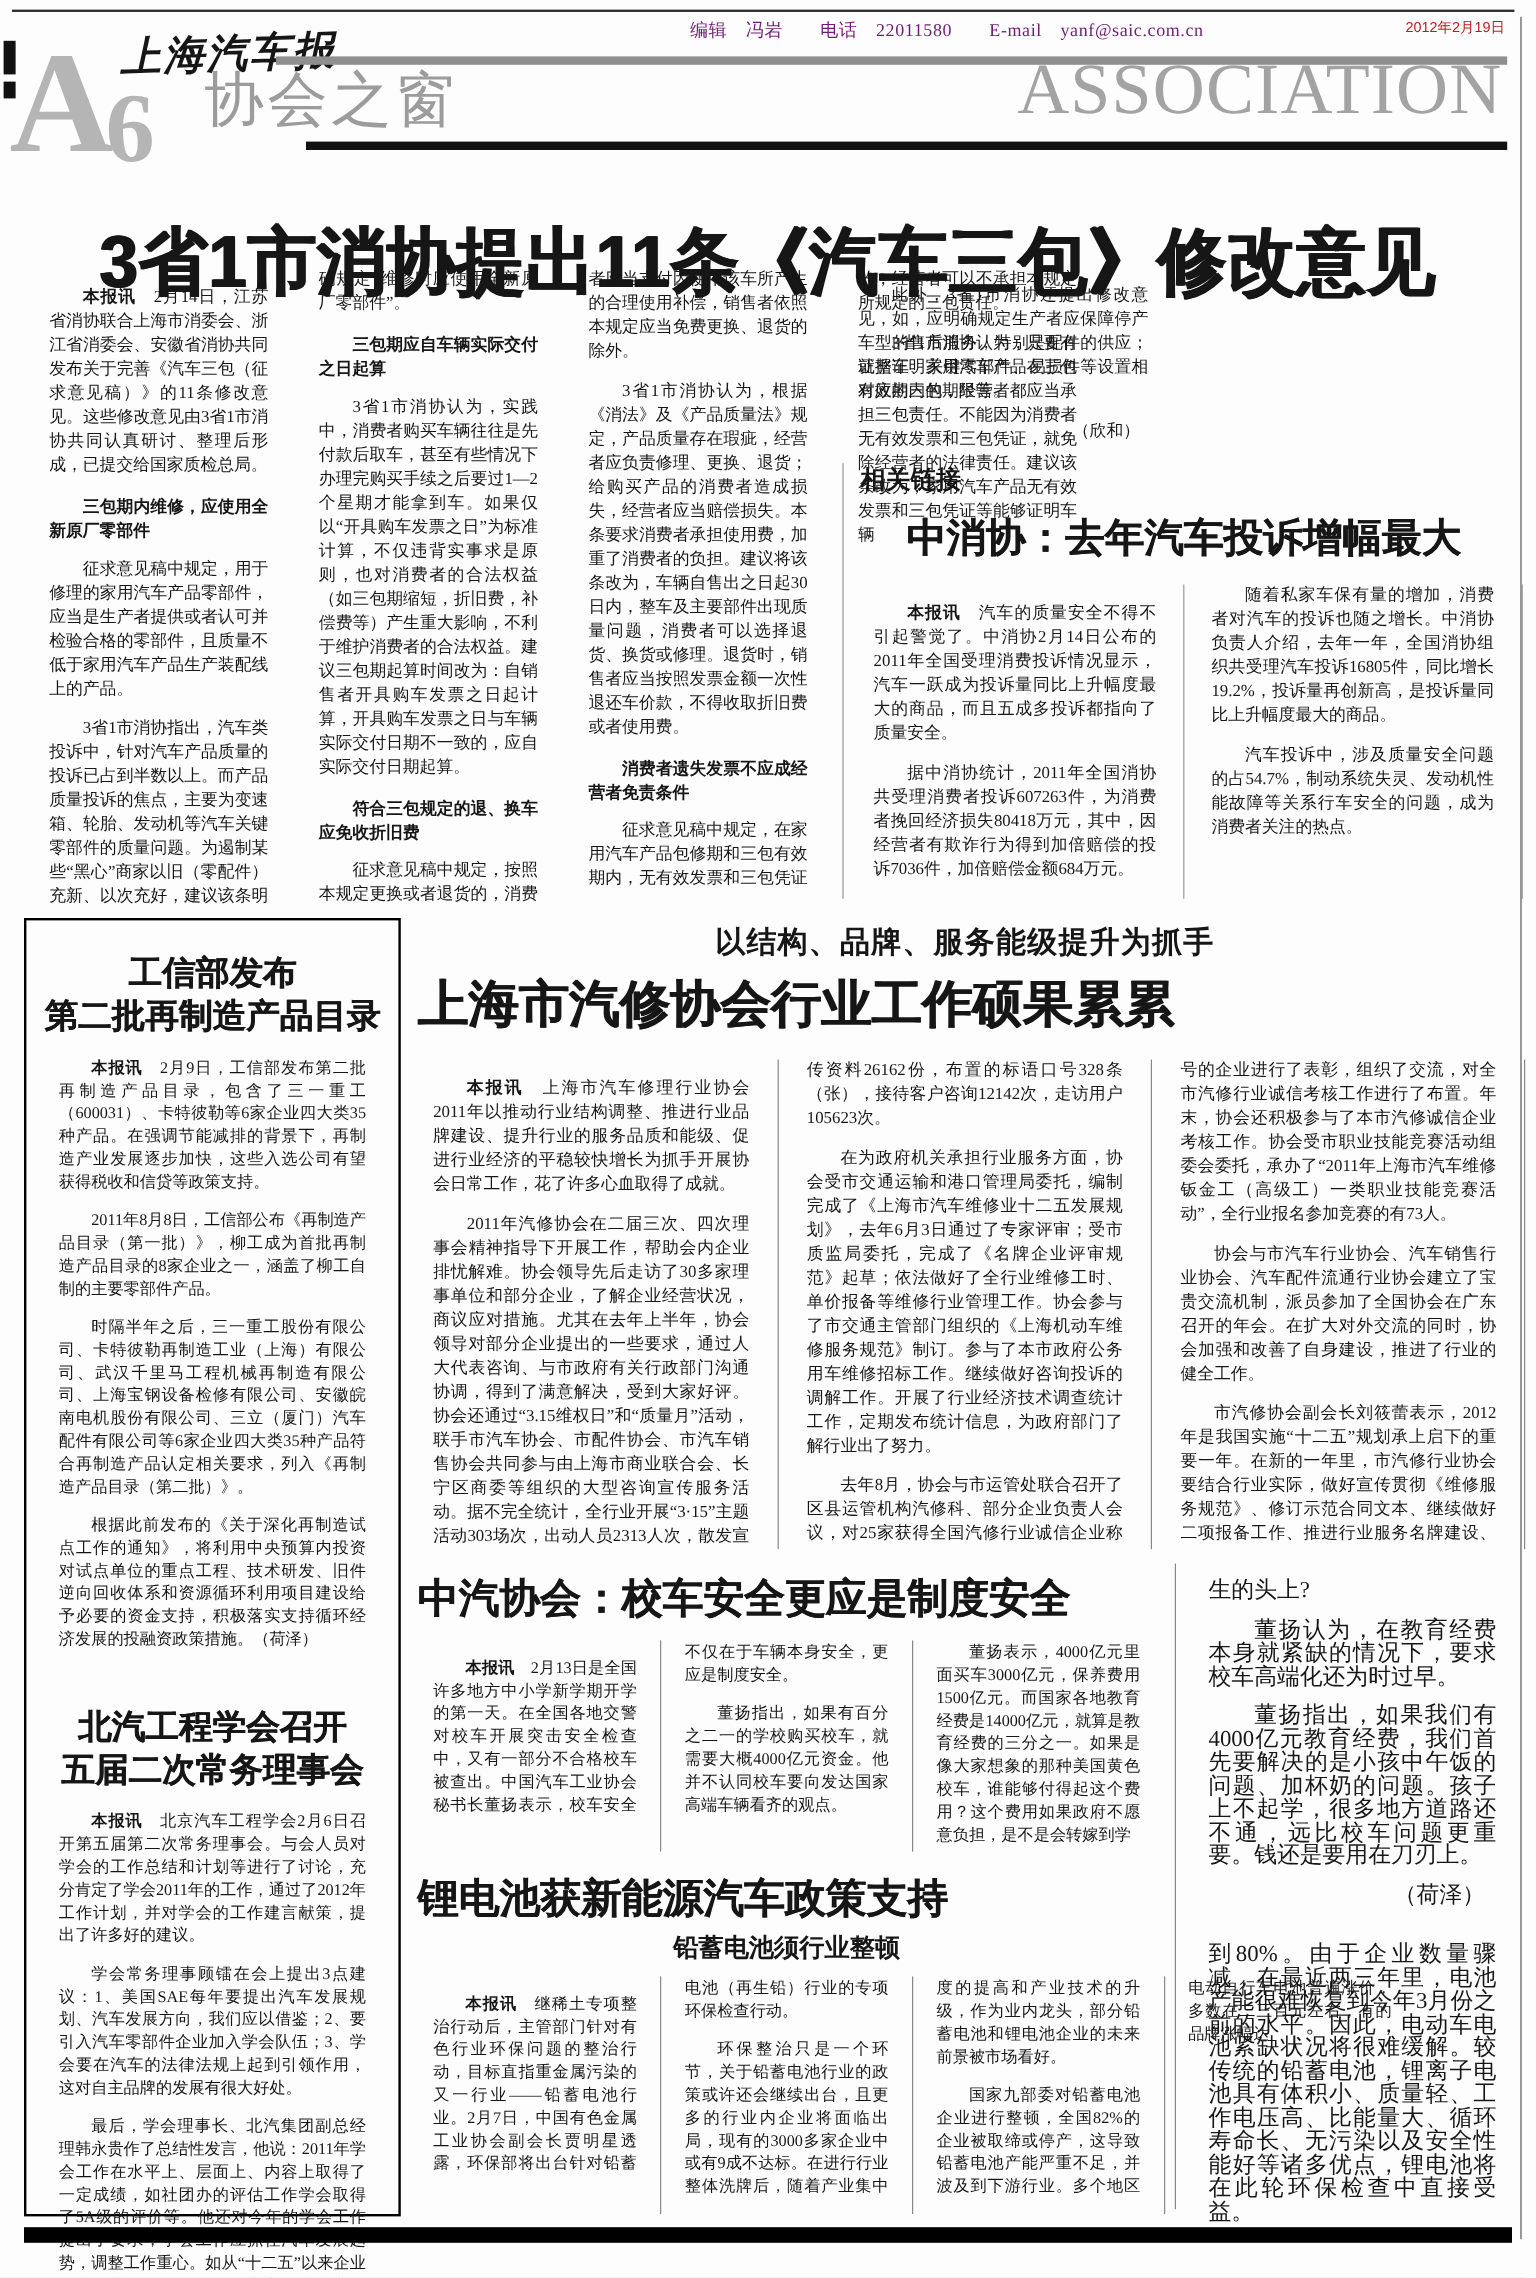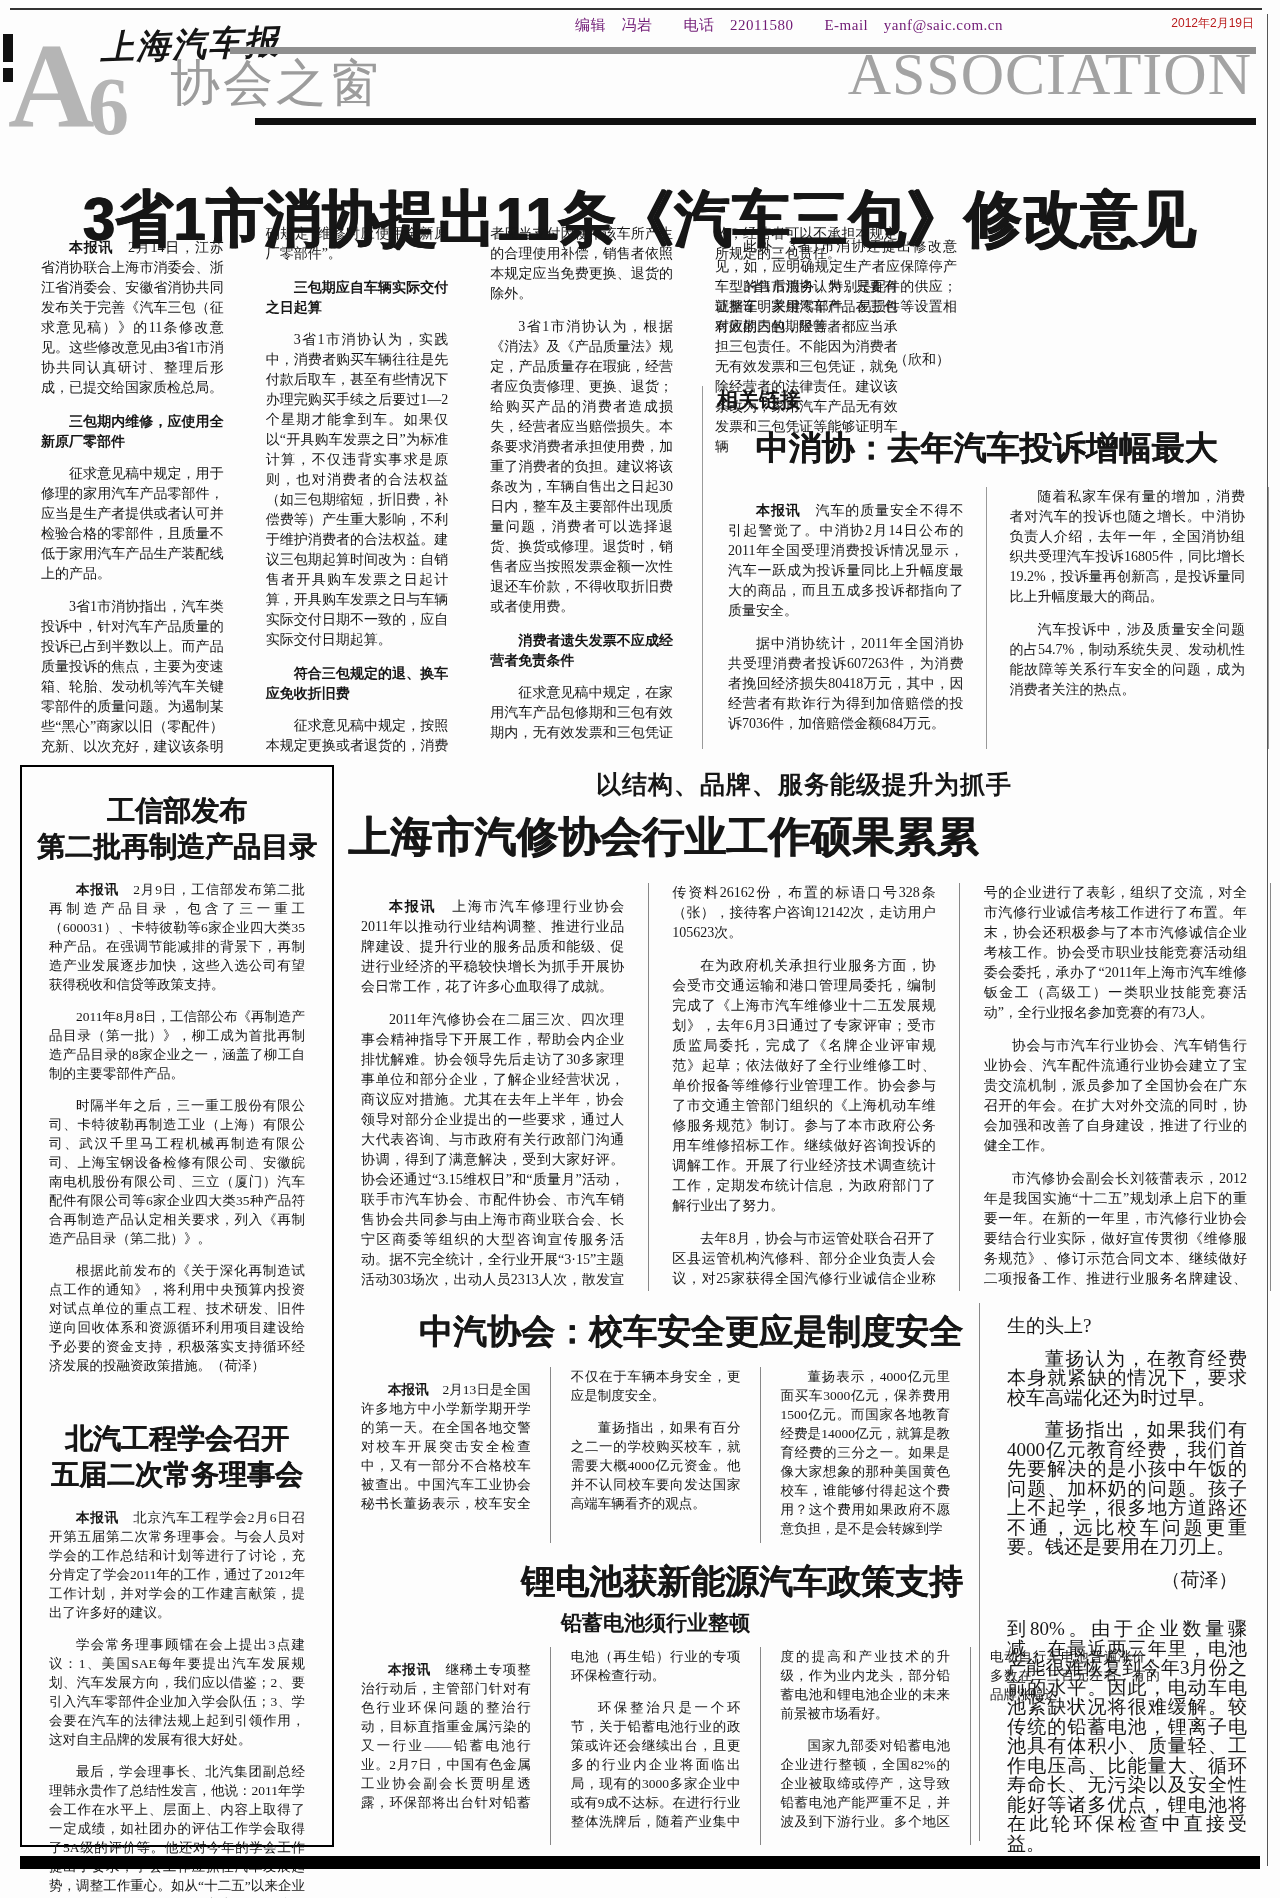--- a/index.html
+++ b/index.html
@@ -58,21 +58,21 @@
   
   .mid-right{position:absolute;left:348px;top:768px;width:912px;height:1080px;}
   .qixiu-kicker{text-align:center;font-weight:bold;font-size:25px;margin:0 0 8px;letter-spacing:1px;}
   .qixiu-headline{font-family:"Liberation Sans",sans-serif;font-weight:900;
     font-size:42px;margin:0 0 18px;white-space:nowrap;text-shadow:1px 0 currentColor;}
   .qixiu-body{height:408px;column-count:3;column-gap:22px;column-rule:1px solid #888;column-fill:auto;
     font-size:14px;line-height:20px;text-align:justify;}
   
   .bottom-band{display:flex;margin-top:12px;height:538px;}
   .bottom-main{width:620px;}
-  .zq-headline,.ld-headline{text-align:right;font-family:"Liberation Sans",sans-serif;font-weight:900;
+  .zq-headline,.ld-headline{text-align:left;font-family:"Liberation Sans",sans-serif;font-weight:900;
     font-size:34px;margin:6px 0 12px;white-space:nowrap;text-shadow:.5px 0 currentColor;}
   .ld-headline{margin:16px 0 4px;}
   .ld-subhead{text-align:center;font-weight:bold;font-size:21px;margin:0 0 10px;}
   .zq-body,.ld-body{column-count:3;column-gap:14px;column-rule:1px solid #888;column-fill:auto;
     font-size:13.5px;line-height:19px;text-align:justify;}
   .zq-body{height:176px;}
   .ld-body{height:198px;}
   .bottom-tail{width:268px;margin-left:16px;padding-left:14px;border-left:1px solid #888;
     font-size:19px;line-height:19.5px;text-align:justify;}
   .tail-block2{margin-top:30px;}

